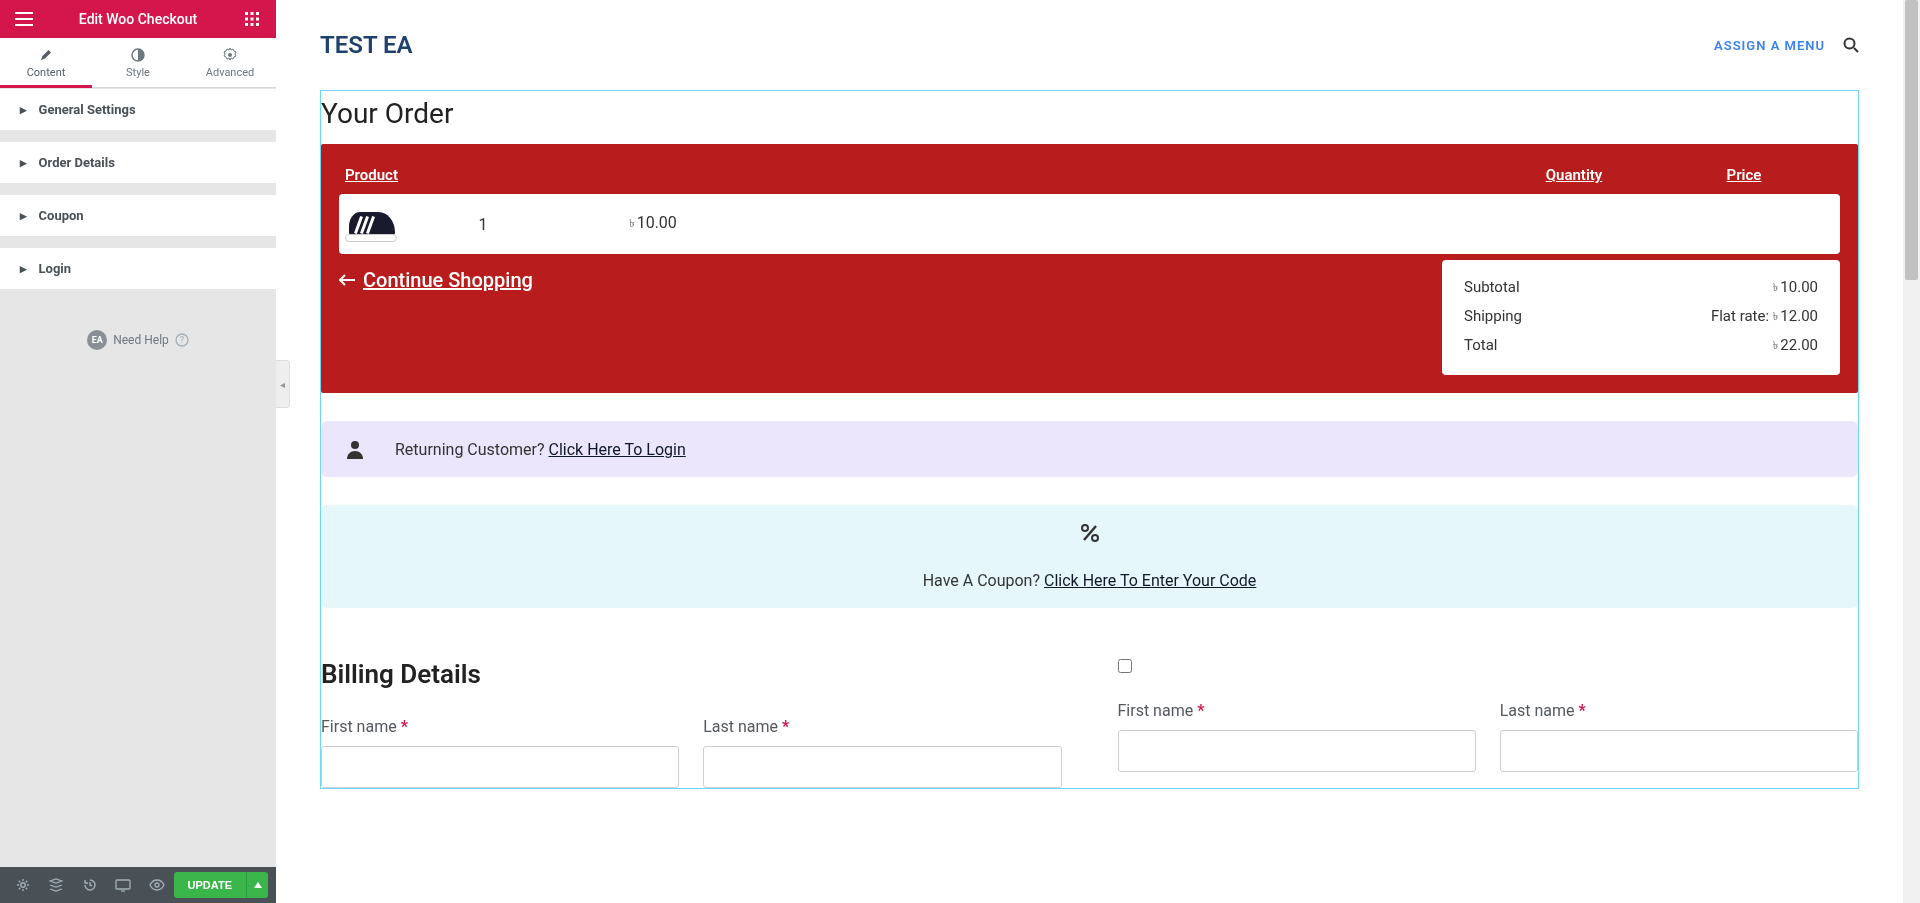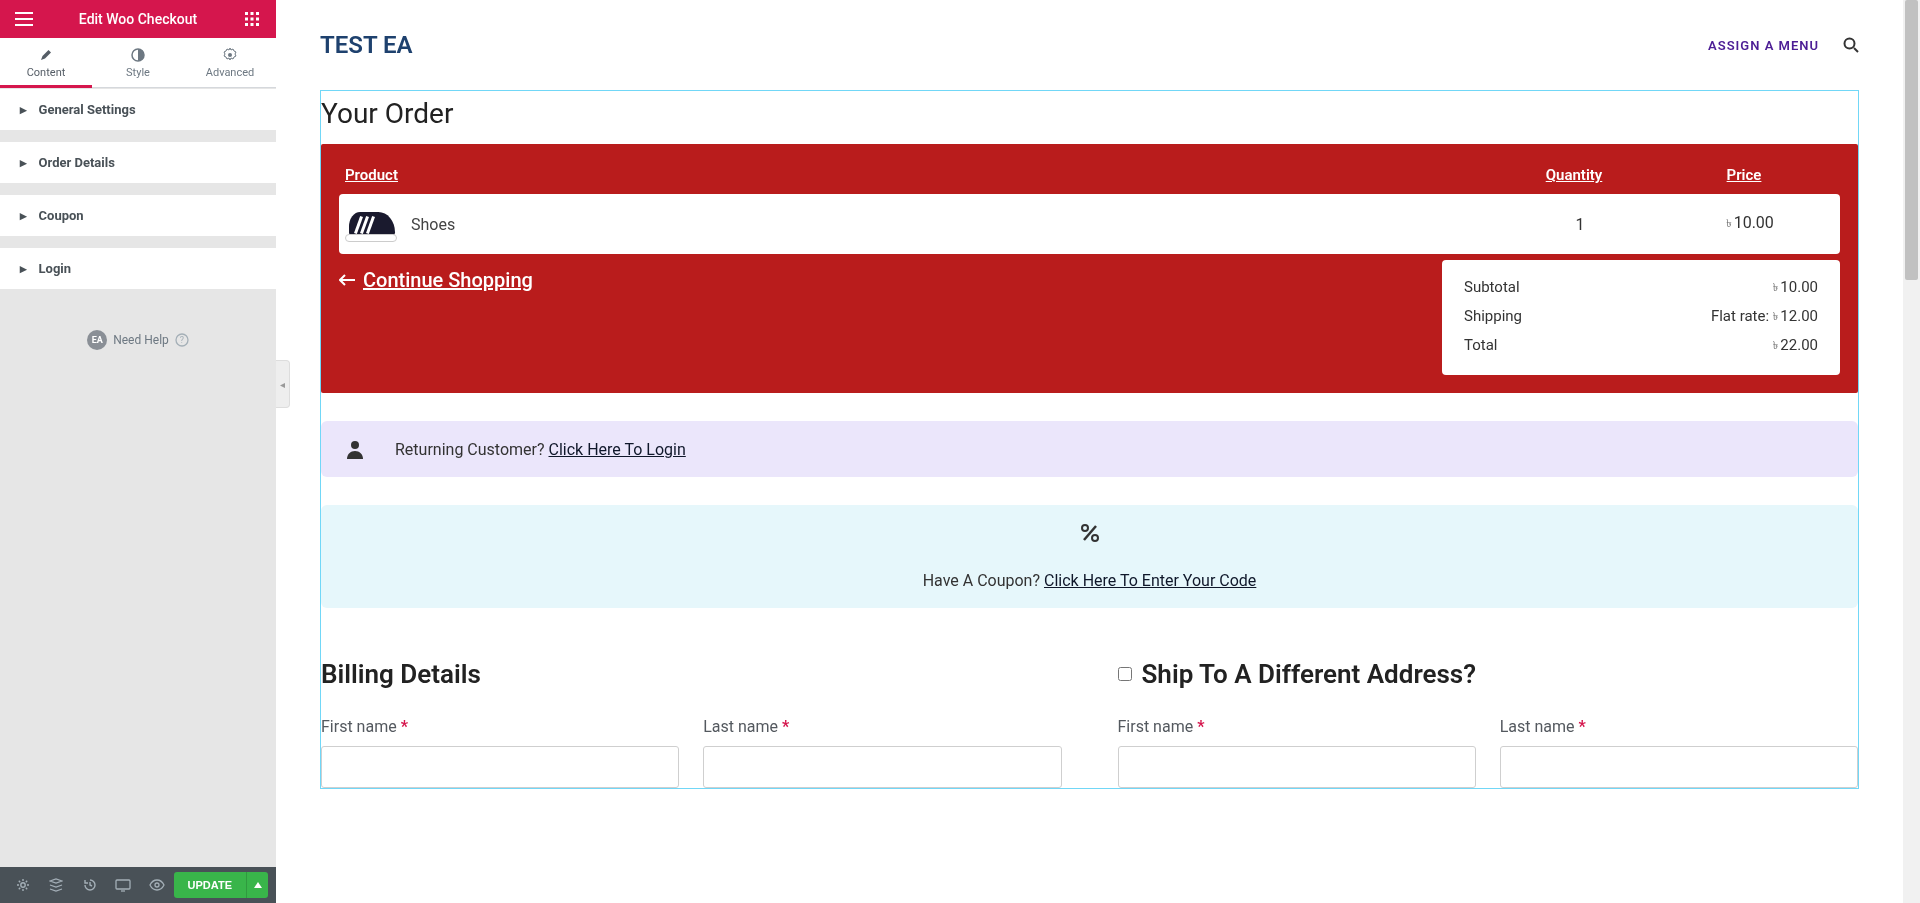--- a/index.html
+++ b/index.html
@@ -33,21 +33,21 @@
 
 .collapse-handle { position: fixed; left: 276px; top: 360px; width: 14px; height: 48px; background: #eee; border: 1px solid #ddd; border-left: none; display: flex; align-items: center; justify-content: center; color: #999; font-size: 10px; cursor: pointer; border-radius: 0 4px 4px 0; }
 
 
 .main { margin-left: 276px; margin-right: 17px; background: #fff; min-height: 100vh; }
 .main-scroll { position: fixed; right: 0; top: 0; width: 17px; height: 100%; background: #f1f1f1; }
 .main-scroll .thumb { position: absolute; left: 2px; right: 2px; top: 0; height: 280px; background: #c1c1c1; border-radius: 2px; }
 
 .site-header { display: flex; align-items: center; height: 90px; padding: 0 44px; }
 .brand { color: #1e416e; font-weight: 600; font-size: 24px; }
-.site-nav { margin-left: auto; display: flex; align-items: center; gap: 24px; color: #4c1d95; letter-spacing: 1px; font-size: 13px; font-weight: 600; }
+.site-nav { margin-left: auto; display: flex; align-items: center; gap: 18px; color: #3b82f6; letter-spacing: 1px; font-size: 13px; font-weight: 600; }
 .site-nav .search { cursor: pointer; }
 
 .widget-wrap { margin: 0 44px; border: 1px solid #71d7f7; padding: 0; }
 
 .order-title { font-size: 28px; font-weight: 400; color: #222; padding: 6px 0 14px 0; }
 
 .order-box { background: #b91c1c; border-radius: 2px; padding: 14px; color: #fff; text-decoration: underline; }
 .order-head { display: flex; padding: 8px 10px 10px; font-size: 15px; font-weight: 600; }
 .col-product { flex: 1; }
 .col-qty { width: 160px; text-align: center; }
@@ -245,21 +245,20 @@
       <div class="order-row">
         <div class="thumb-cell">
           <div class="shoe">
             <div class="body"></div>
             <div class="stripe s1"></div>
             <div class="stripe s2"></div>
             <div class="stripe s3"></div>
             <div class="sole"></div>
           </div>
         </div>
-        <div class="name-cell">Shoes</div>
         <div class="qty-cell">1</div>
         <div class="price-cell">
           <span class="currency">৳</span><span>10.00</span>
         </div>
       </div>
 
       <div style="display:flex;align-items:flex-start;">
         <div class="continue">
           <span>
             <svg width="16" height="12" viewBox="0 0 16 12">
@@ -321,21 +320,20 @@
           </div>
           <div class="field">
             <label><span>Last name</span> <span class="req">*</span></label>
             <input type="text" style="">
           </div>
         </div>
       </div>
       <div class="billing-col">
         <div class="billing-title">
           <input type="checkbox" style="width: 14px; height: 14px;">
-          <span>Ship To A Different Address?</span>
         </div>
         <div class="field-row">
           <div class="field">
             <label><span>First name</span> <span class="req">*</span></label>
             <input type="text" style="">
           </div>
           <div class="field">
             <label><span>Last name</span> <span class="req">*</span></label>
             <input type="text" style="">
           </div>

